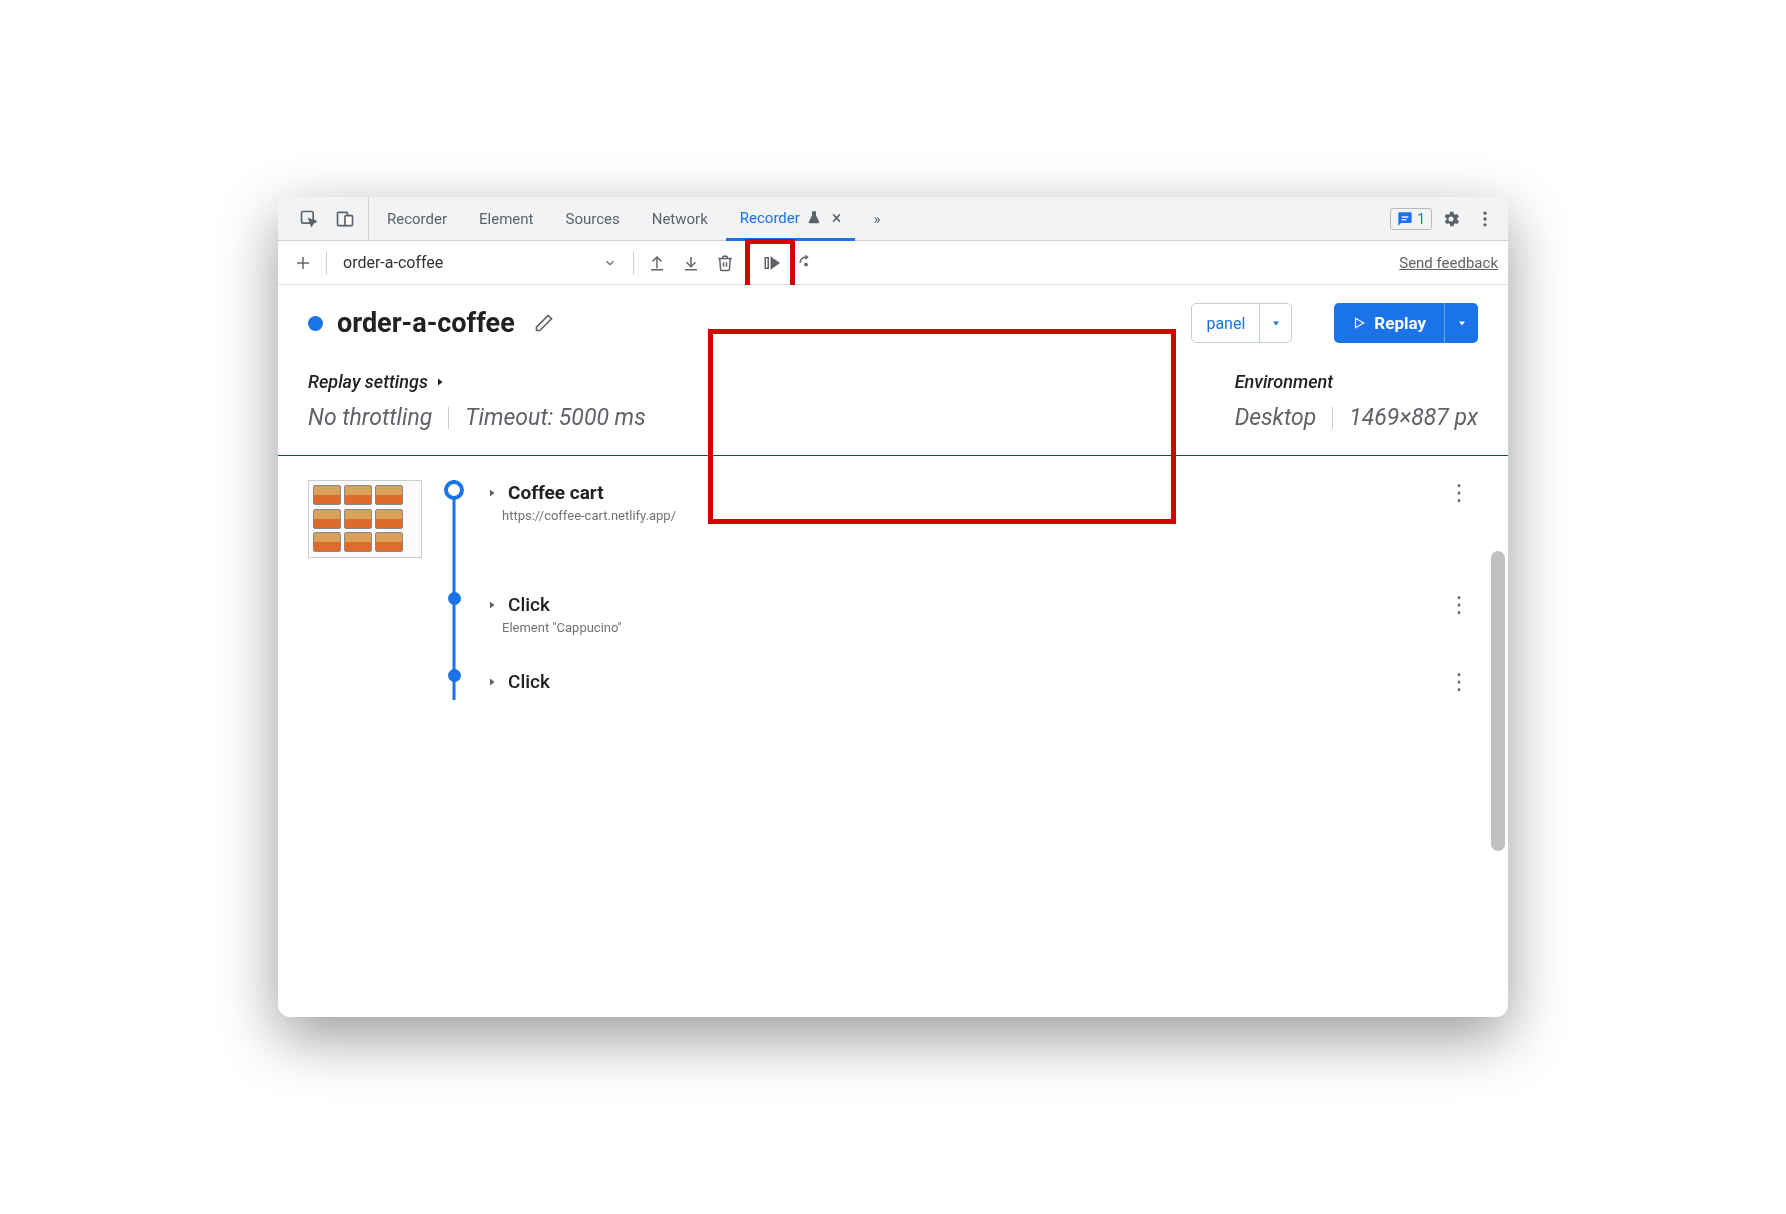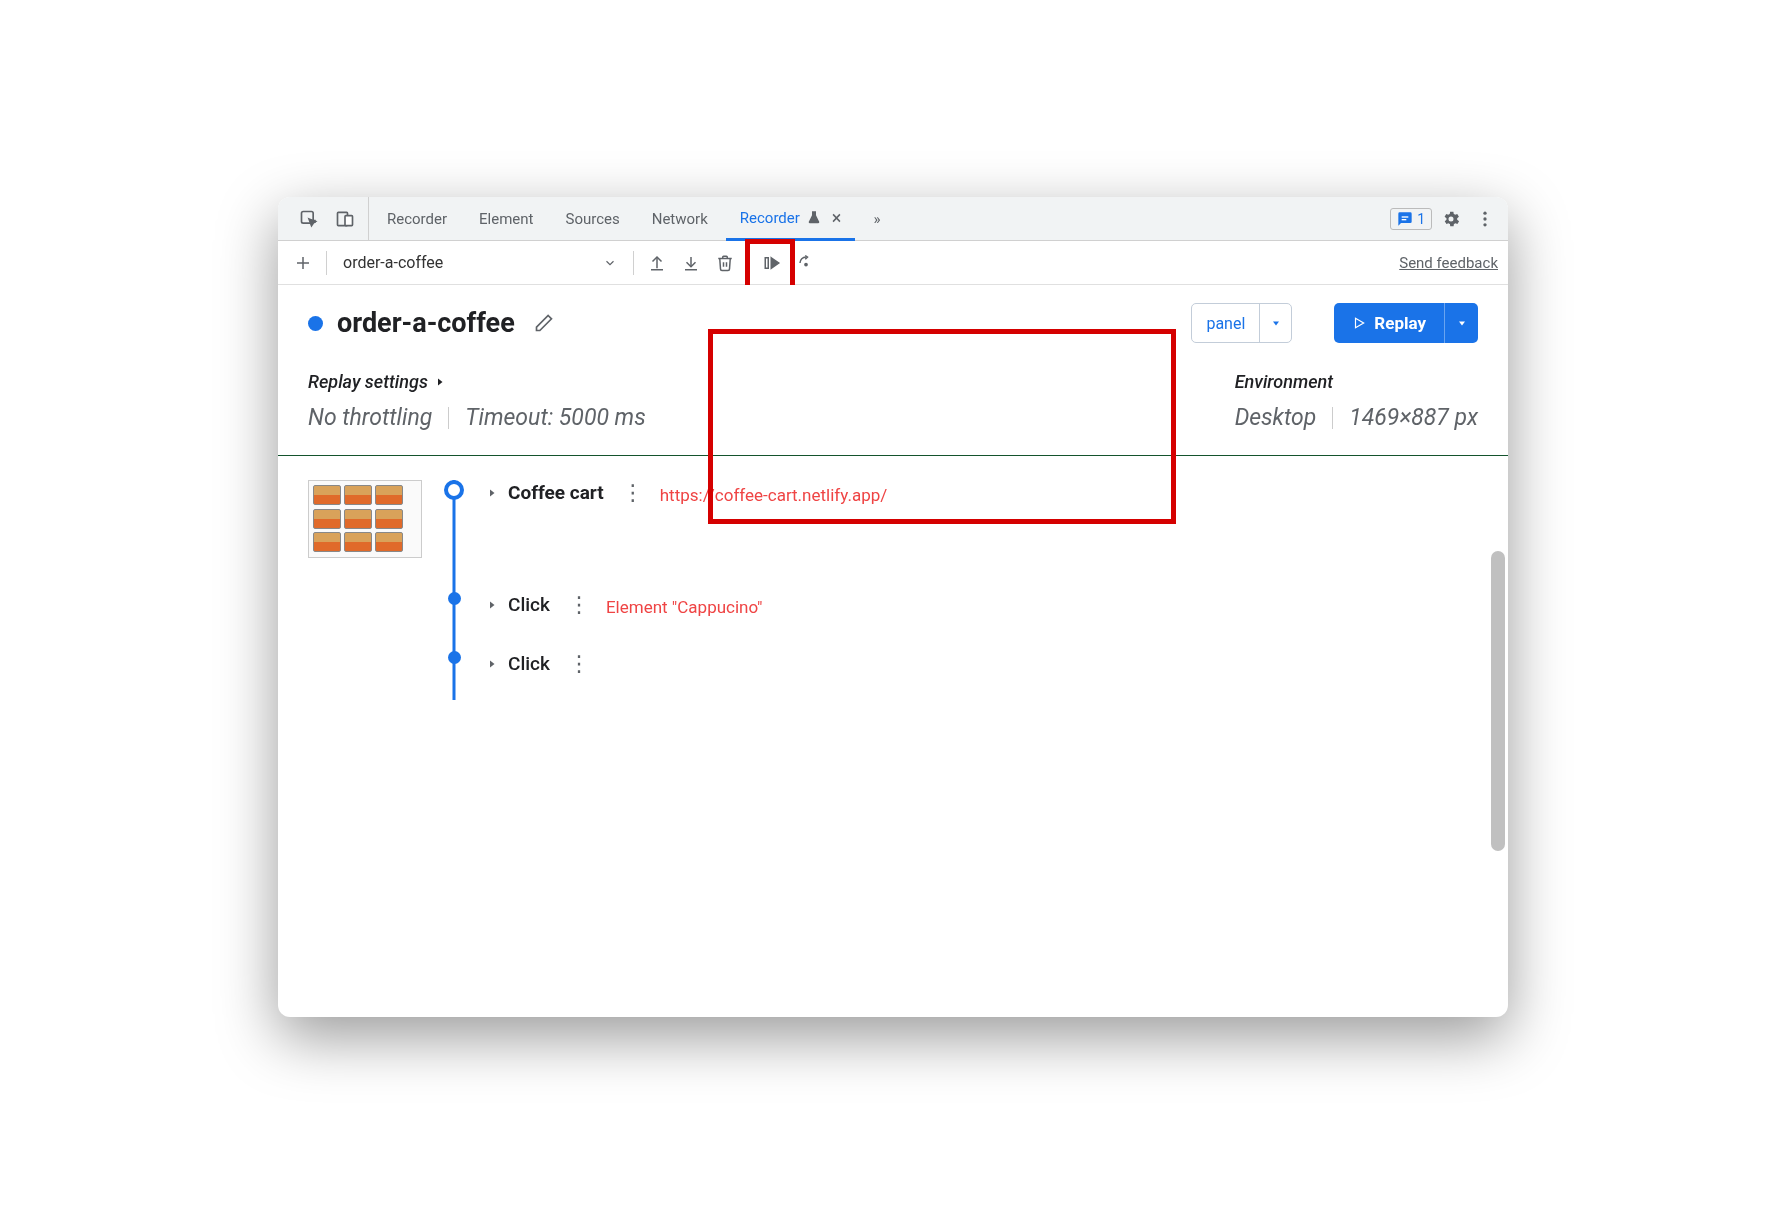--- a/index.html
+++ b/index.html
@@ -161,26 +161,26 @@
 .step-row { display:flex; align-items:flex-start; gap:20px; margin-bottom:34px; position:relative;}
 .thumb {
   width:114px; height:78px; border:1px solid #ccc; background:#fafafa;
   display:flex; flex-wrap:wrap; padding:4px; gap:3px;
 }
 .cup { width:28px; height:20px; background:linear-gradient(#d9a25a 50%, #e06a2a 50%); border:1px solid #888; border-radius:2px;}
 .timeline { position:relative; width:24px; display:flex; justify-content:center;}
 .tl-line { position:absolute; top:0; bottom:-200px; width:3px; background:#1a73e8; left:50%; transform:translateX(-50%);}
 .tl-node { width:20px; height:20px; border-radius:50%; border:4px solid #1a73e8; background:#fff; z-index:1;}
 .tl-node.filled { width:13px; height:13px; border:none; background:#1a73e8;}
-.step-body { flex:1; display:flex; flex-direction:row;align-items:flex-end;}
+.step-body { flex:1; display:flex; flex-direction:column;}
 .step-head { display:flex; align-items:center; gap:10px;}
 .chev { color:#5f6368;}
 .step-title { font-size:19px; font-weight:700; color:#202124;}
 .step-title.normal { font-weight:500;}
-.step-sub { font-size:17px; color:#ef4444; margin-top:3px; margin-left:8px;}
+.step-sub { font-size:13px; color:#737373; margin-top:3px; margin-left:16px;}
 .step-menu { margin-left:auto; color:#5f6368; font-size:22px; padding:0 8px;}
 .scroll-track { position:absolute; right:3px; top:66px; width:14px; bottom:0; background:transparent;}
 .scroll-thumb { width:14px; border-radius:7px; background:#c0c0c0; height:300px; margin-top:200px;}
 svg { display:block;}
 </style>
 </head>
 <body>
 
 <div class="window">
 

